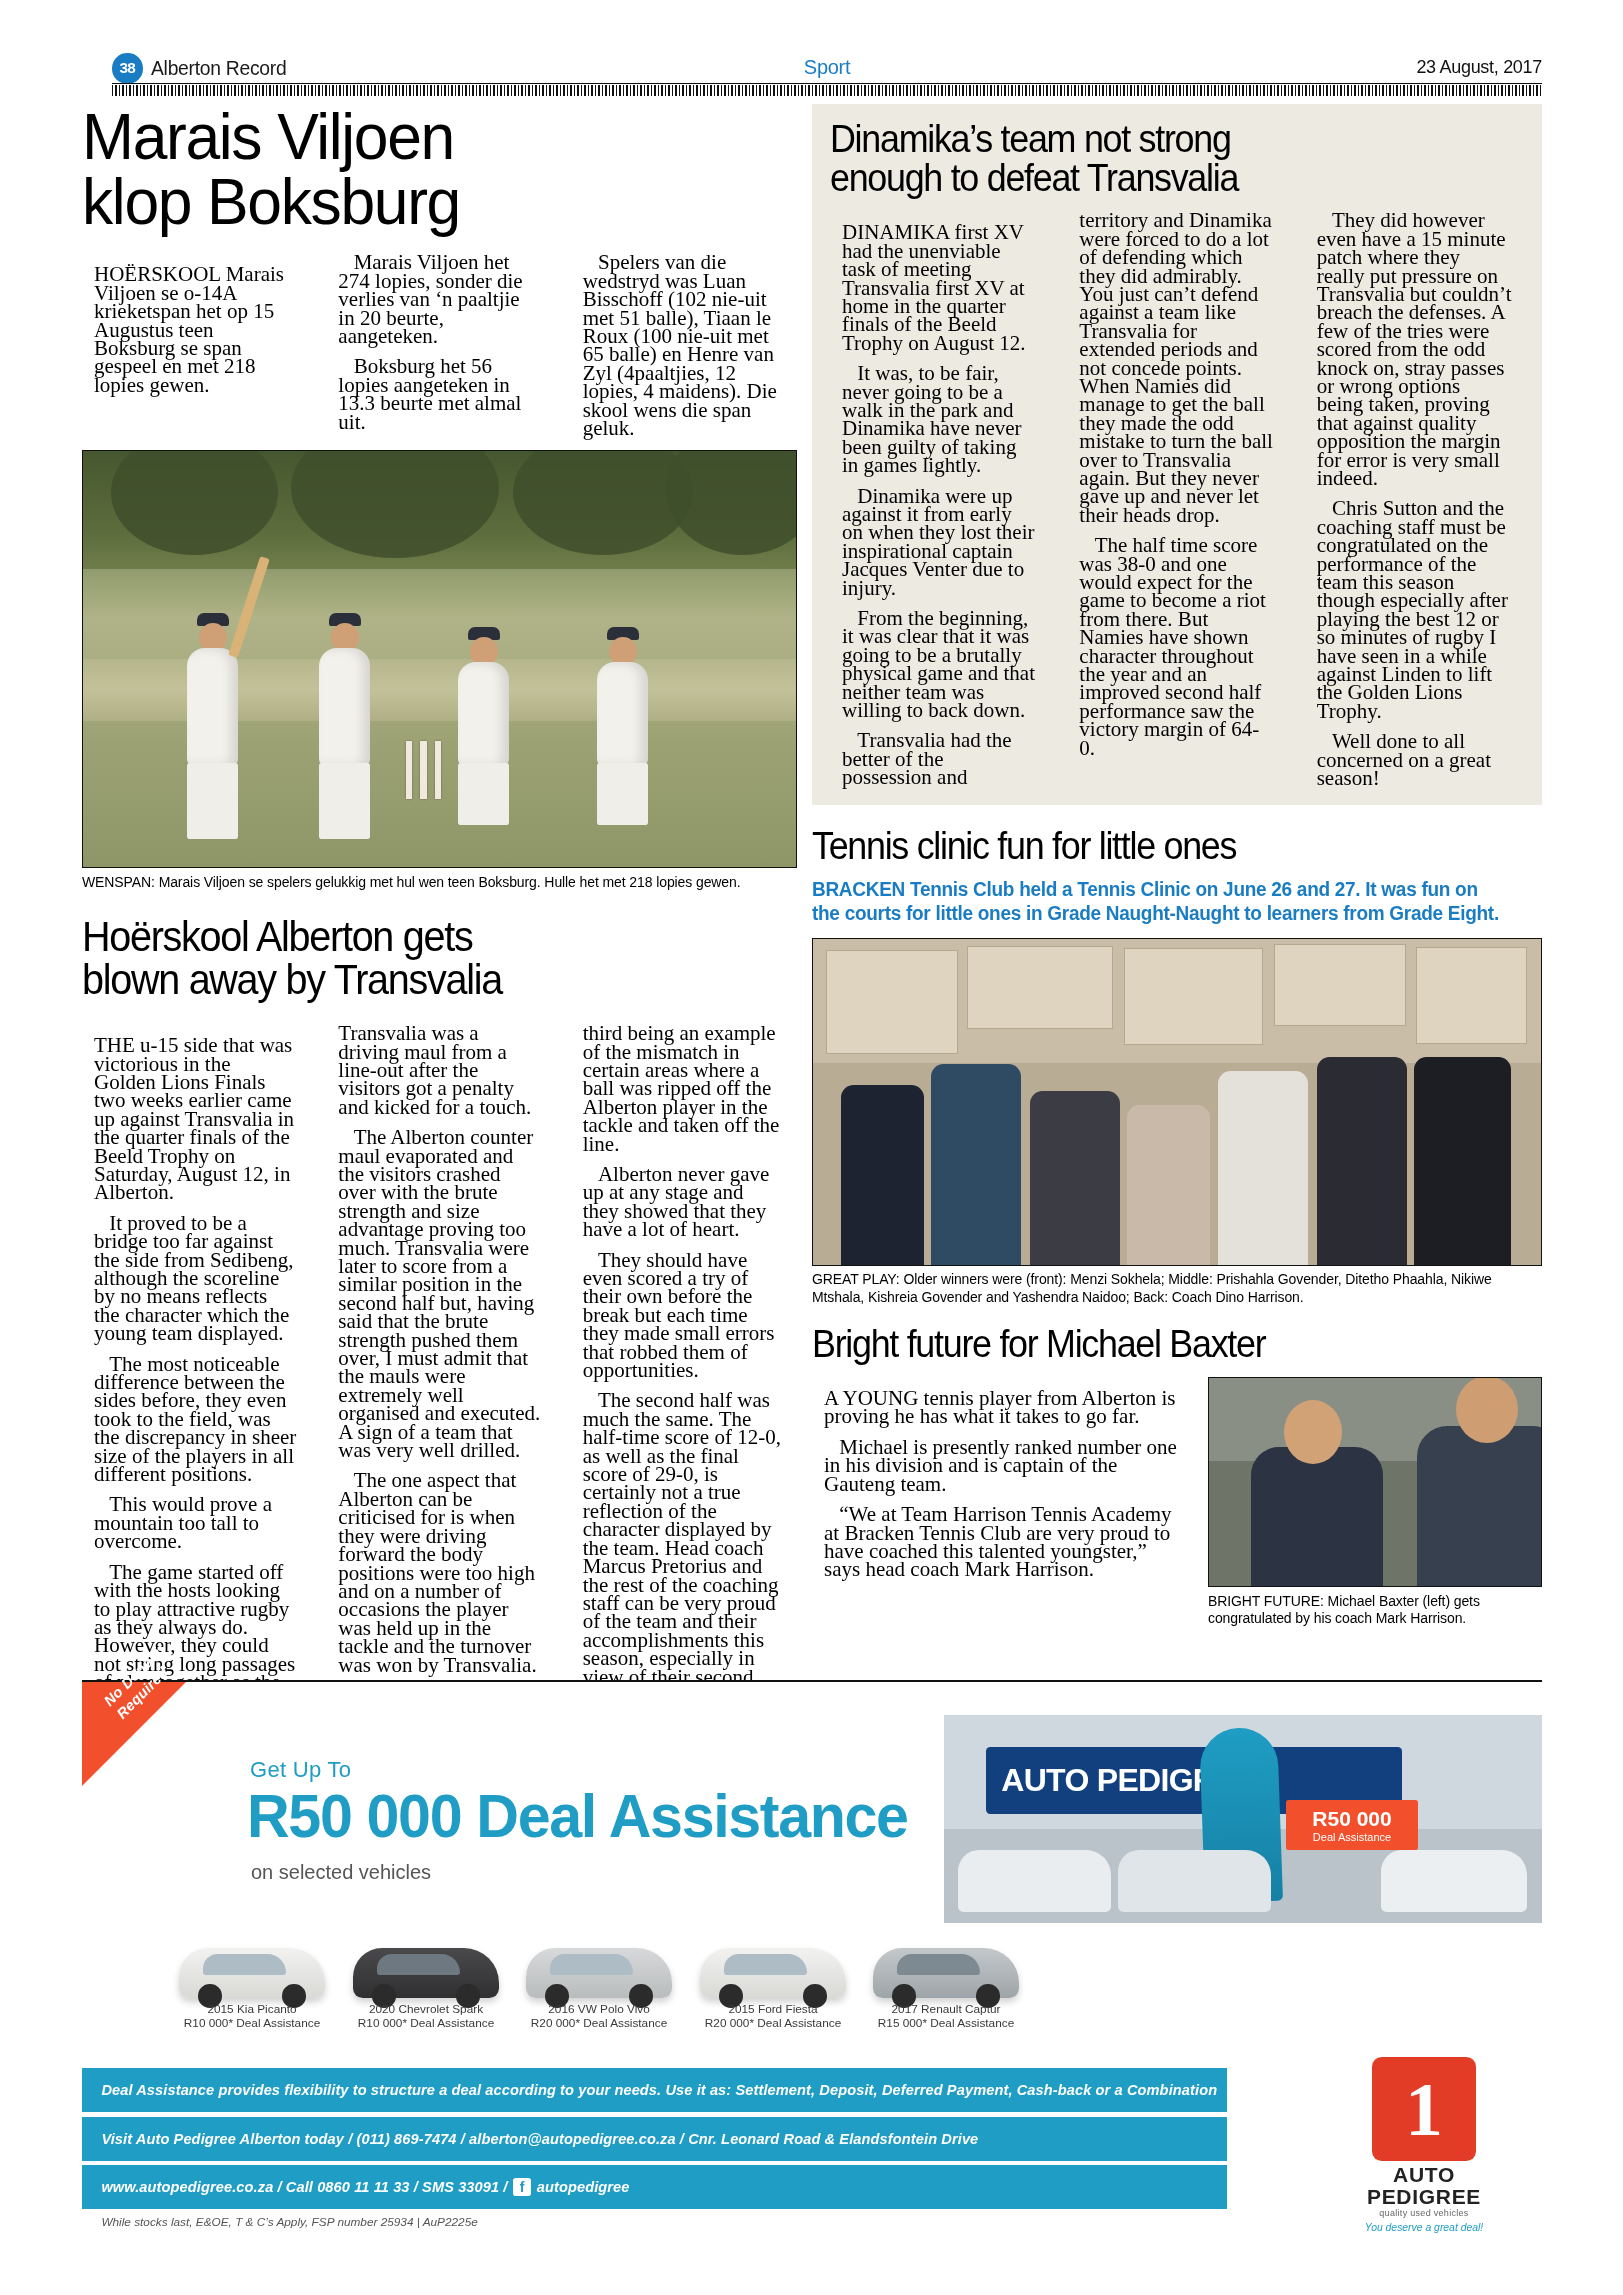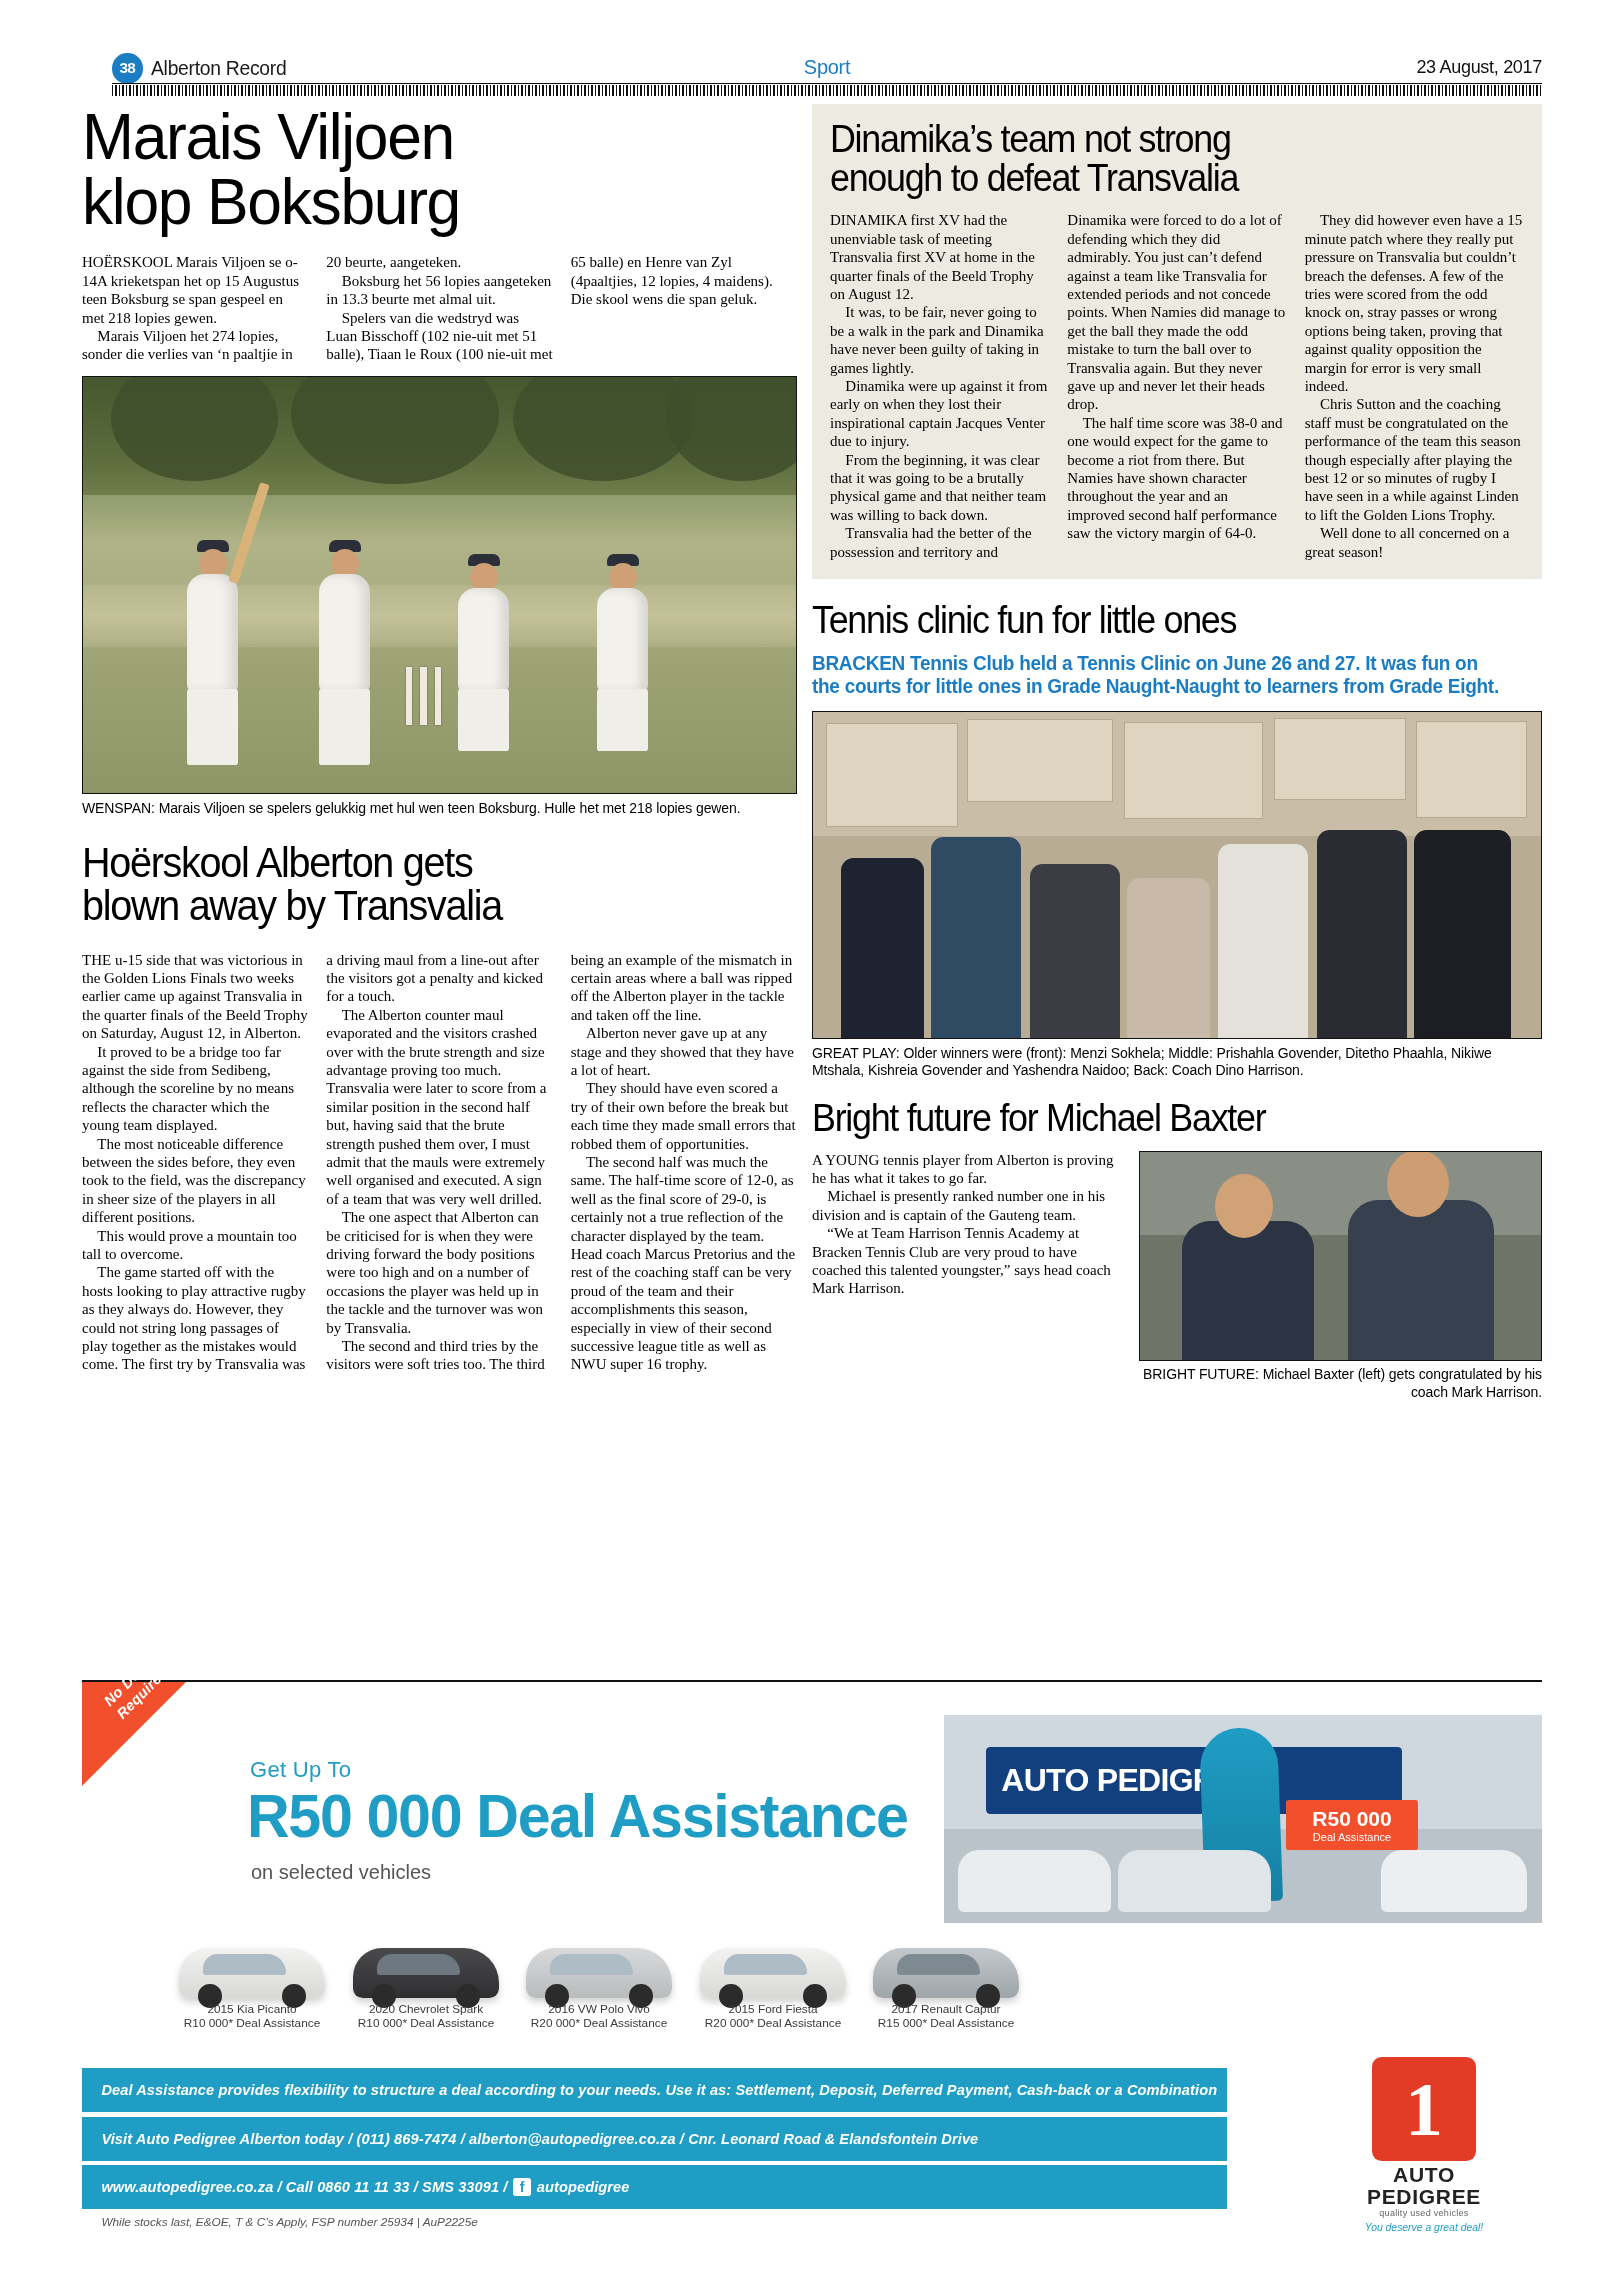--- a/index.html
+++ b/index.html
@@ -55,22 +55,22 @@
     letter-spacing:-1.4px; line-height:1.0;
   }
   .head-xl   { font-size:65px;  transform:scaleX(0.96); transform-origin:left top; }
   .head-lg   { font-size:43px;  transform:scaleX(0.92); transform-origin:left top; line-height:1.08;}
   .head-md   { font-size:39px;  transform:scaleX(0.92); transform-origin:left top; line-height:1.08;}
 
   
   .cols3 { column-count:3; column-gap:18px; }
   .body-txt p {
     font-family:"Liberation Serif", serif;
-    font-size:15px; line-height:18.4px;
-    margin:0; text-indent:15.3px; color:#000;
+    font-size:21px; line-height:18.4px;
+    margin:12px; text-indent:15.3px; color:#000;
     text-align:left; hyphens:none;
   }
   .body-txt p.first { text-indent:0; }
   .body-txt p.first::first-line { }
 
   
   .photo { border:1.4px solid #111; background:#cfd6c8; position:relative; overflow:hidden; }
   .caption {
     font-family:"Liberation Sans", sans-serif;
     font-size:14px; line-height:17.4px; color:#000; margin-top:5.6px;
@@ -313,21 +313,21 @@
             <div class="kid" style="left:601px; width:97px; height:208px; background:#1d1d24;"></div>
           </div>
         </div>
         <div class="caption">GREAT PLAY: Older winners were (front): Menzi Sokhela; Middle: Prishahla Govender, Ditetho Phaahla, Nikiwe Mtshala, Kishreia Govender and Yashendra Naidoo; Back: Coach Dino Harrison.</div>
       </div>
 
       <div style="margin-top:18px;">
         <h1 class="head head-md">Bright future for Michael Baxter</h1>
 
         <div style="position:relative; margin-top:14px;">
-          <div style="float:right; width:403px; margin-left:16.7px;text-align:right;">
+          <div style="float:right; width:334px; margin-left:16.7px;">
             <div class="photo">
               <div class="baxter-scene">
                 <div style="position:absolute;left:42px;bottom:0;width:132px;height:139px;background:#2c3342;border-radius:28px 28px 0 0;"></div>
                 <div style="position:absolute;left:75px;bottom:122px;width:58px;height:64px;background:#d2a277;border-radius:50%;"></div>
                 <div style="position:absolute;left:208px;bottom:0;width:146px;height:160px;background:#36404f;border-radius:30.5px 30.5px 0 0;"></div>
                 <div style="position:absolute;left:247px;bottom:143px;width:62px;height:67px;background:#cf9d72;border-radius:50%;"></div>
               </div>
             </div>
             <div class="caption">BRIGHT FUTURE: Michael Baxter (left) gets congratulated by his coach Mark Harrison.</div>
           </div>

